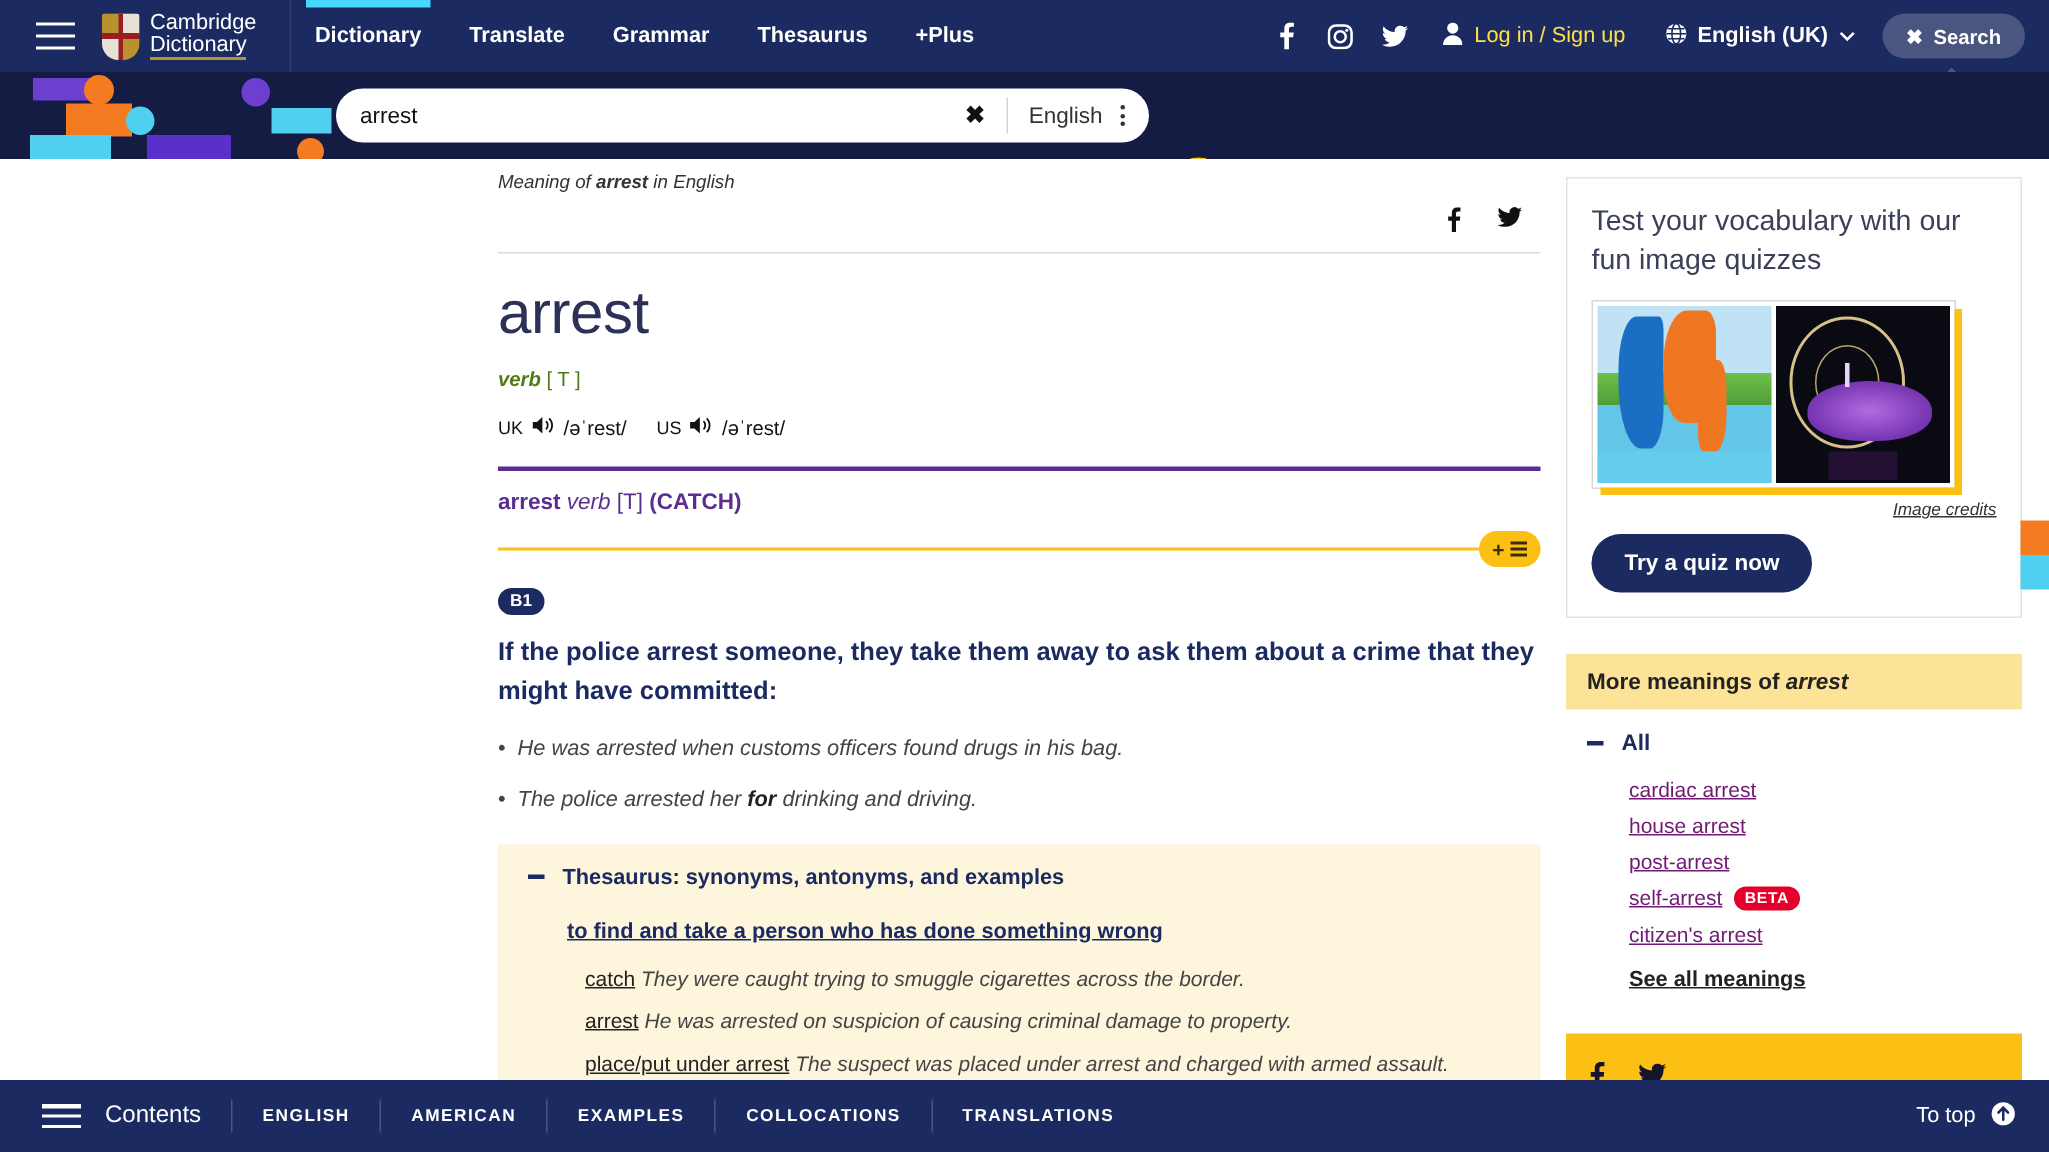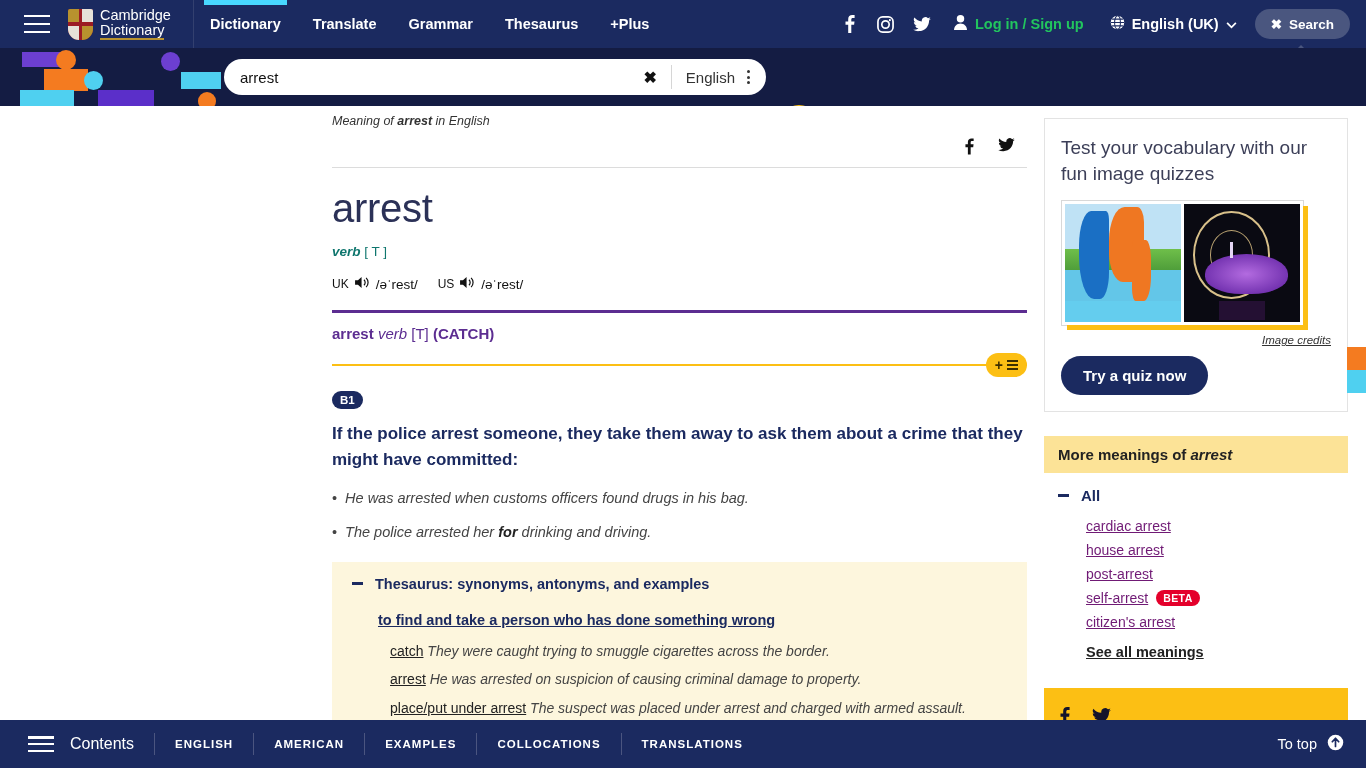--- a/index.html
+++ b/index.html
@@ -51,21 +51,21 @@
     padding: 0 16px; height: 48px;
     display: flex; align-items: center; cursor: pointer;
   }
   .navlink.active::before {
     content: ""; position: absolute; top: 0; left: 10px; right: 10px;
     height: 5px; background: #48d8ff;
   }
 
   .navright { margin-left: auto; display: flex; align-items: center; padding-right: 16px; gap: 0; }
   .soc { width: 36px; height: 48px; display: flex; align-items: center; justify-content: center; color: #fff; cursor: pointer; }
-  .loginbtn { display: flex; align-items: center; gap: 8px; color: #22c55e; font-size: 14.5px; font-weight: bold; padding: 0 14px; cursor: pointer; }
+  .loginbtn { display: flex; align-items: center; gap: 8px; color: #fde047; font-size: 14.5px; font-weight: normal; padding: 0 14px; cursor: pointer; }
   .langbtn { display: flex; align-items: center; gap: 7px; color: #fff; font-size: 14.5px; font-weight: bold; padding: 0 12px; cursor: pointer; }
   .searchtoggle {
     display: flex; align-items: center; gap: 7px;
     background: #4a567f; color: #fff; font-size: 13.5px; font-weight: bold;
     padding: 7px 16px; border-radius: 16px; cursor: pointer; margin-left: 6px;
     position: relative;
   }
   .searchtoggle::after {
     content: ""; position: absolute; bottom: -13px; left: 50%; margin-left: -8px;
     border: 7px solid transparent; border-bottom-color: #4a567f;
@@ -112,21 +112,21 @@
   .content { position: absolute; left: 332px; top: 0; width: 695px; }
 
   .breadcrumbrow { display: flex; align-items: flex-start; justify-content: space-between; padding-top: 8px; }
   .breadcrumb { font-size: 12.5px; font-style: italic; color: #333; }
   .breadcrumb b { font-style: italic; }
   .shareicons { display: flex; gap: 24px; padding-top: 24px; padding-right: 12px; }
   .shareicons span { color: #111; cursor: pointer; }
   .hr { height: 1px; background: #dcdcdc; margin-top: 8px; }
 
   .headword { font-size: 40px; color: #2b3157; padding-top: 18px; letter-spacing: -0.3px; }
-  .posrow { font-size: 13.5px; color: #0f766e; padding-top: 13px; }
+  .posrow { font-size: 13.5px; color: #4d7c0f; padding-top: 13px; }
   .posrow i { font-weight: bold; font-style: italic; }
   .pronrow { font-size: 13.5px; color: #111; padding-top: 17px; display: flex; align-items: center; gap: 6px; }
   .pronrow .lbl { font-size: 12px; }
   .spk { cursor: pointer; }
   .ipa { padding-right: 14px; text-align: right; }
 
   .purplerule { height: 3px; background: #5c2d91; margin-top: 18px; }
 
   .senseheader { font-size: 15px; font-weight: bold; color: #5c2d91; padding-top: 12px; }
   .senseheader em { font-weight: normal; font-style: italic; }

